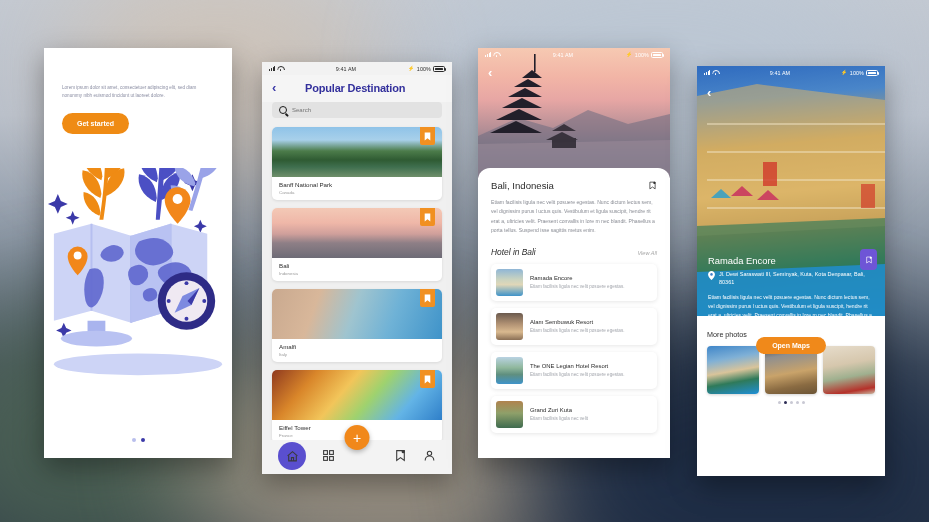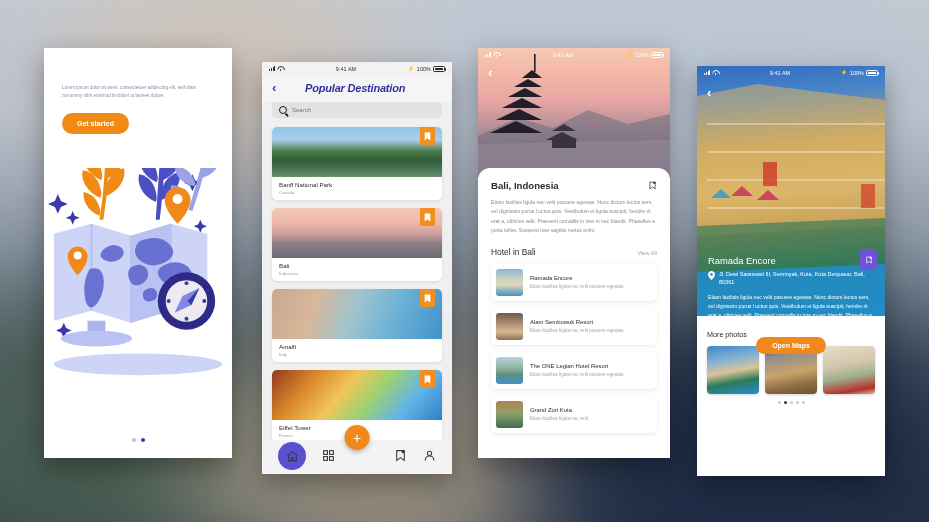--- a/index.html
+++ b/index.html
@@ -58,21 +58,21 @@
             justify-content:center; gap:5px; }
   .p1-dots i{ width:4px;height:4px;border-radius:50%;background:#b9bfec;display:block;}
   .p1-dots i.on{ background:#3b39a8; }
 
   
   #p2 { left:262px; top:62px; width:190px; height:412px; background:#f0f0f0; }
   #p2 .statusbar{ background:#f2f2f2; color:#2b2b2b; }
   .p2-head{ background:#f5f5f5; display:flex; align-items:center; padding:6px 10px 8px; }
   .p2-head .chev-back{ color:#3b39a8; }
   .p2-title{ flex:1; text-align:center; font-size:11px; font-weight:700;
-             color:#33309c; margin-right:8px; letter-spacing:-.2px;font-style:italic;}
+             color:#33309c; margin-right:8px; letter-spacing:-.2px;}
   .searchbar{ margin:0 10px 9px; background:#e2e2e2; border-radius:4px; height:16px;
               display:flex; align-items:center; gap:5px; padding:0 7px; }
   .searchbar .q{ width:8px;height:8px;border:1.4px solid #1b1b1b;border-radius:50%;
                  position:relative;flex:none;}
   .searchbar .q::after{content:"";position:absolute;right:-3px;bottom:-2px;width:4px;height:1.5px;
     background:#1b1b1b;transform:rotate(45deg);border-radius:1px;}
   .searchbar input{ border:none;background:transparent;outline:none;width:100%;
                     font-size:6px;color:#9a9a9a; font-family:inherit;}
   .dest-list{ padding:0 10px; display:flex; flex-direction:column; gap:8px; }
   .dest-card{ background:#fff; border-radius:5px; overflow:hidden;
@@ -98,25 +98,25 @@
         font-size:14px;line-height:1;box-shadow:0 2px 5px rgba(0,0,0,.28); }
 
   
   #p3{ left:478px; top:48px; width:192px; height:410px; background:#fafafa; }
   .p3-hero{ height:130px; position:relative; }
   #p3 .statusbar{ position:absolute; top:0; left:0; right:0; color:#fff; z-index:3;}
   .p3-back{ position:absolute; top:18px; left:10px; color:#fff; z-index:3; }
   .p3-sheet{ position:absolute; top:120px; left:0; right:0; bottom:0; background:#fff;
              border-radius:12px 12px 0 0; padding:12px 13px 0; }
   .p3-titlerow{ display:flex; align-items:flex-start; justify-content:space-between; }
-  .p3-title{ font-size:9.6px; color:#2c2c2c; font-weight:700; }
+  .p3-title{ font-size:9.6px; color:#2c2c2c; font-weight:400; }
   .p3-bmk{ width:9px; height:11px; color:#2c2c2c; }
   .p3-body{ margin-top:7px; font-size:5.1px; line-height:1.85; color:#888b93; }
   .p3-sec{ display:flex; align-items:baseline; justify-content:space-between;
-           margin-top:11px; }
+           margin-top:11px;font-style:italic; }
   .p3-sec h3{ font-size:8.4px; color:#2c2c2c; font-weight:500; }
   .p3-viewall{ font-size:5.6px; color:#a7a7a7; }
   .hotel-list{ margin-top:7px; display:flex; flex-direction:column; gap:7px; }
   .hotel{ background:#fff; border-radius:5px; box-shadow:0 1px 4px rgba(0,0,0,.10);
           padding:5px; display:flex; gap:7px; align-items:center; }
   .hotel-th{ width:27px; height:27px; border-radius:3px; flex:none; }
   .hotel-name{ font-size:5.9px; color:#2c2c2c; font-weight:500; }
   .hotel-desc{ font-size:4.6px; color:#a3a6ad; line-height:1.55; margin-top:2px; }
 
   

